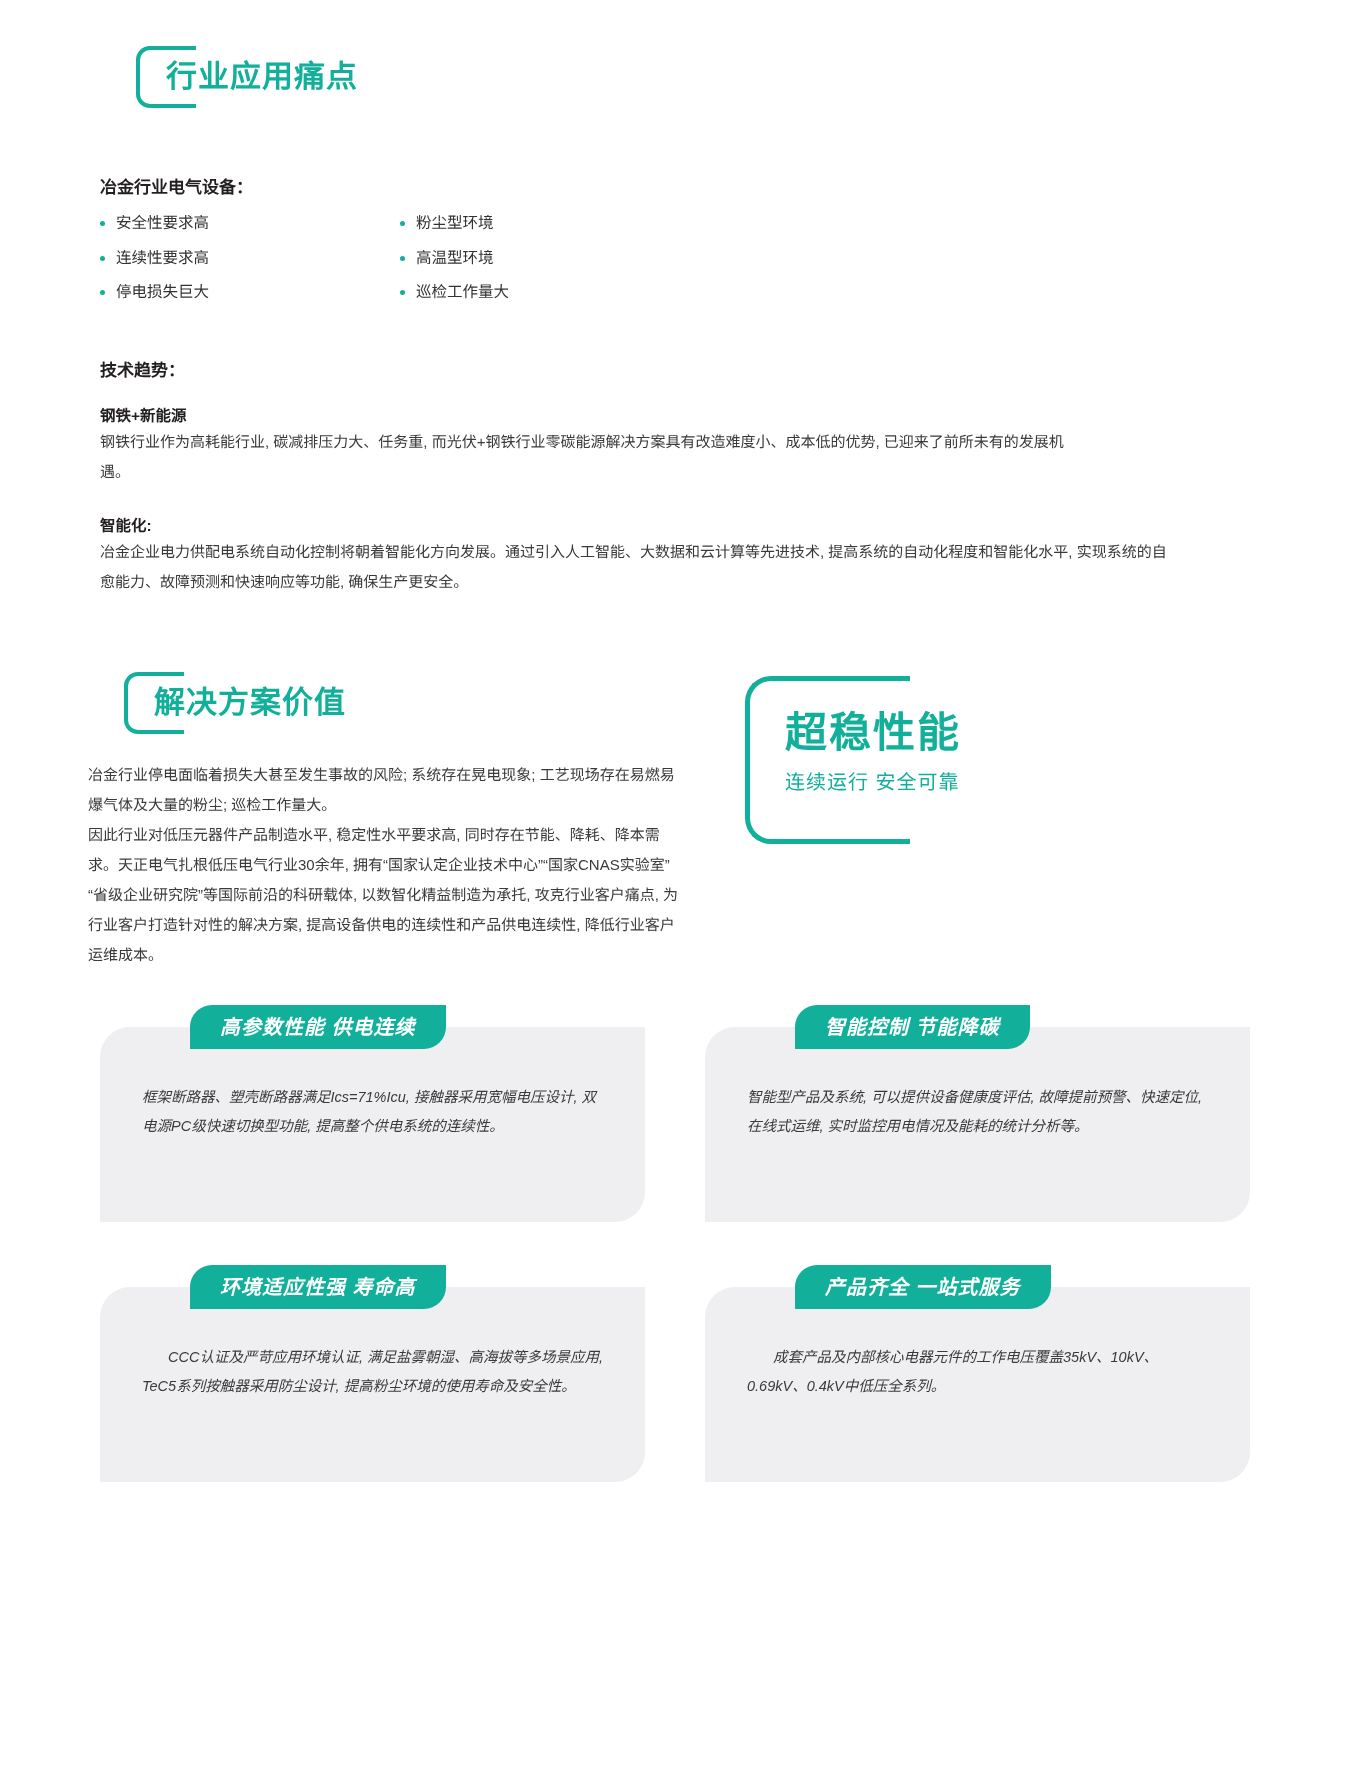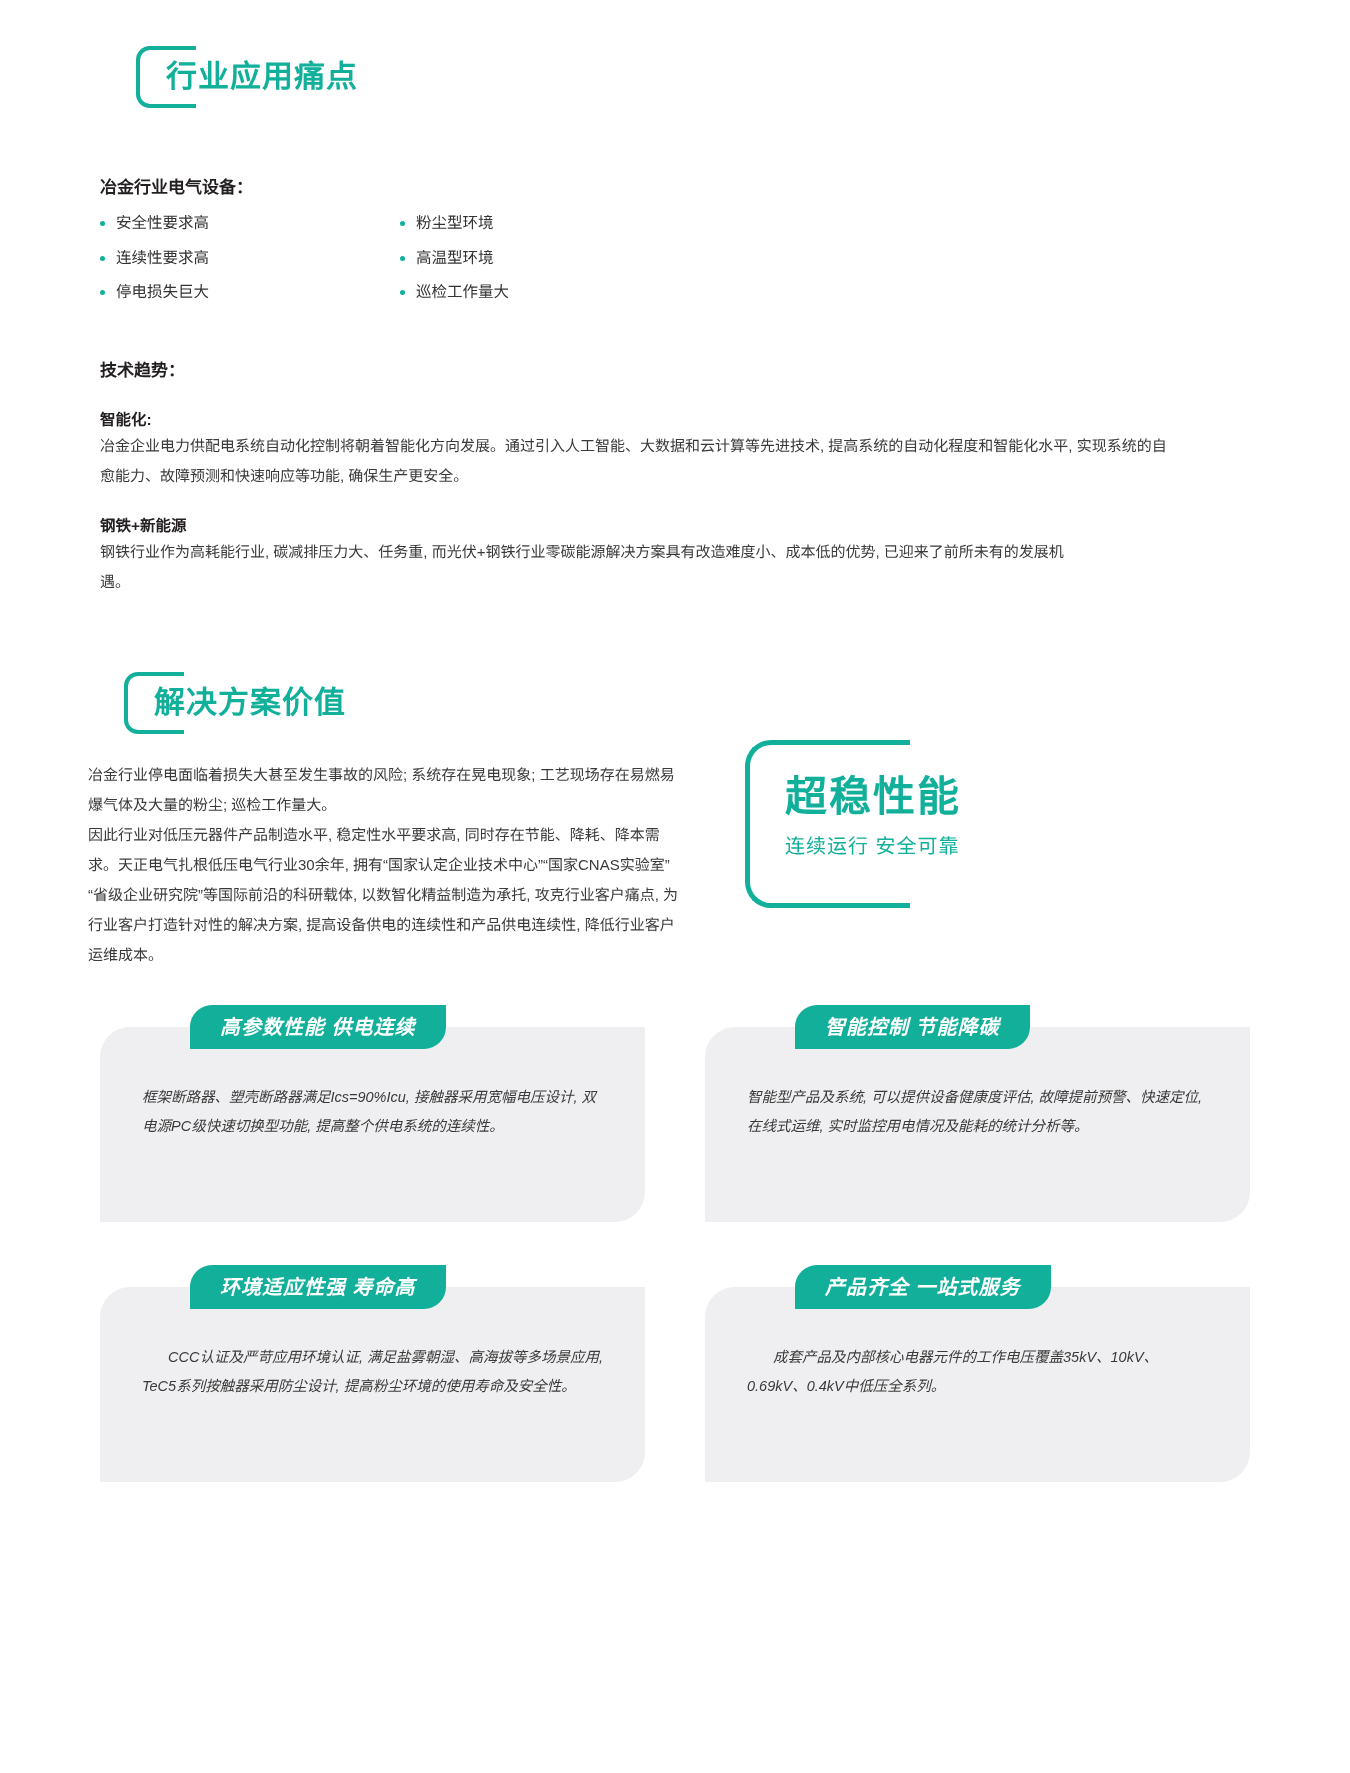--- a/index.html
+++ b/index.html
@@ -134,21 +134,21 @@
     width: 600px;
     font-size: 15px;
     line-height: 2.0;
     color: #3a3a3a;
   }
 
   
   .badge-wrap {
     position: absolute;
     left: 745px;
-    top: 740px;
+    top: 676px;
     width: 420px;
     height: 200px;
     padding-left: 44px;
   }
   .badge-bracket {
     position: absolute;
     left: 0;
     top: 0;
     width: 160px;
     height: 168px;
@@ -286,28 +286,28 @@
             <span class="dot"></span>
             <span>巡检工作量大</span>
           </div>
         </div>
       </div>
     </div>
 
     <div style="margin-top:38px;">
       <p class="sub-head">技术趋势：</p>
 
+      <div style="margin-top:22px;">
+        <p class="mini-head">钢铁+新能源</p>
+        <p class="para" style="width:980px;">钢铁行业作为高耗能行业, 碳减排压力大、任务重, 而光伏+钢铁行业零碳能源解决方案具有改造难度小、成本低的优势, 已迎来了前所未有的发展机遇。</p>
+      </div>
+
       <div style="margin-top:26px;">
         <p class="mini-head">智能化:</p>
         <p class="para" style="width:1080px;">冶金企业电力供配电系统自动化控制将朝着智能化方向发展。通过引入人工智能、大数据和云计算等先进技术, 提高系统的自动化程度和智能化水平, 实现系统的自愈能力、故障预测和快速响应等功能, 确保生产更安全。</p>
-      </div>
-
-      <div style="margin-top:22px;">
-        <p class="mini-head">钢铁+新能源</p>
-        <p class="para" style="width:980px;">钢铁行业作为高耗能行业, 碳减排压力大、任务重, 而光伏+钢铁行业零碳能源解决方案具有改造难度小、成本低的优势, 已迎来了前所未有的发展机遇。</p>
       </div>
     </div>
   </section>
 
   <section id="sec-value">
     <div class="section-head">
       <span class="bracket"></span>
       <span class="section-title">解决方案价值</span>
     </div>
 
@@ -322,21 +322,21 @@
     <div class="badge-text">
       <div class="badge-main">超稳性能</div>
       <div class="badge-sub">连续运行  安全可靠</div>
     </div>
   </div>
 
   <div class="cards">
 
     <div class="card row1">
       <div class="card-title">高参数性能 供电连续</div>
-      <div class="card-body">框架断路器、塑壳断路器满足Ics=90%Icu, 接触器采用宽幅电压设计, 双电源PC级快速切换型功能, 提高整个供电系统的连续性。</div>
+      <div class="card-body">框架断路器、塑壳断路器满足Ics=71%Icu, 接触器采用宽幅电压设计, 双电源PC级快速切换型功能, 提高整个供电系统的连续性。</div>
     </div>
 
     <div class="card row1">
       <div class="card-title">智能控制  节能降碳</div>
       <div class="card-body">智能型产品及系统, 可以提供设备健康度评估, 故障提前预警、快速定位, 在线式运维, 实时监控用电情况及能耗的统计分析等。</div>
     </div>
 
     <div class="card row2">
       <div class="card-title">环境适应性强  寿命高</div>
       <div class="card-body">CCC认证及严苛应用环境认证, 满足盐雾朝湿、高海拔等多场景应用, TeC5系列按触器采用防尘设计, 提高粉尘环境的使用寿命及安全性。</div>

